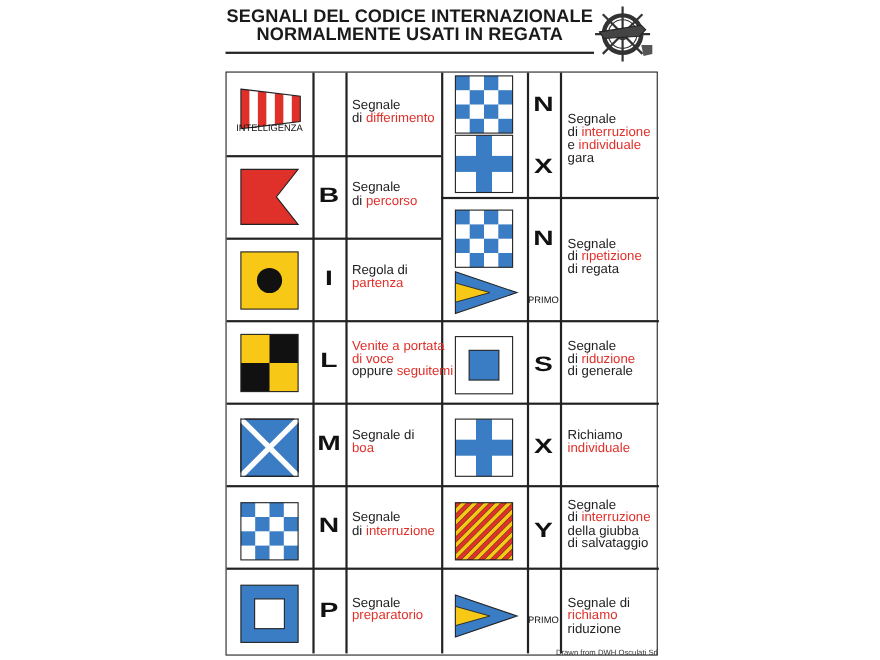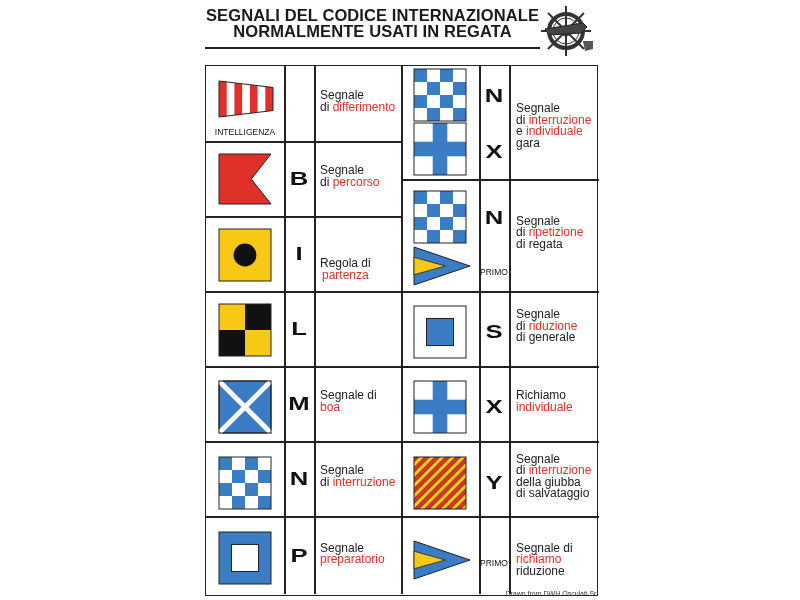--- a/index.html
+++ b/index.html
@@ -73,43 +73,44 @@
       </defs>
       <g clip-path="url(#cp1)">
         <rect width="54" height="36" fill="#fff"></rect>
         <rect x="0" y="0" width="7.714285714285714" height="36" fill="#e0302a"></rect>
         <rect x="15.428571428571429" y="0" width="7.714285714285714" height="36" fill="#e0302a"></rect>
         <rect x="30.857142857142858" y="0" width="7.714285714285714" height="36" fill="#e0302a"></rect>
         <rect x="46.285714285714285" y="0" width="7.714285714285714" height="36" fill="#e0302a"></rect>
       </g>
       <polygon points="0,0 54,6.4799999999999995 54,29.52 0,36" fill="none" stroke="#222" stroke-width="1"></polygon>
     </svg>
-    <div class="intel" style="left: 0px; top: 61px;">INTELLIGENZA</div>
+    <div class="intel" style="left: 0px; top: 45px;">INTELLIGENZA</div>
     <div class="desc" style="left: 114px; top: 24px;"><span>Segnale</span><br><span>di </span><span class="red">differimento</span></div>
     <div class="cell" style="left: 0px; top: 75px; width: 195px; height: 75px;"></div>
     <svg width="52" height="50" viewBox="0 0 52 50" style="position: absolute; left: 13px; top: 88px; overflow: visible;">
       <polygon points="0,0 52,0 32.24,25 52,50 0,50" fill="#e0302a" stroke="#222" stroke-width="1"></polygon>
     </svg>
     <div class="letter" style="left: 78px; top: 101.5px;">B</div>
     <div class="desc" style="left: 114px; top: 99px;"><span>Segnale</span><br><span>di </span><span class="red">percorso</span></div>
     <div class="cell" style="left: 0px; top: 150px; width: 195px; height: 75px;"></div>
     <svg width="52" height="52" viewBox="0 0 52 52" style="position: absolute; left: 13px; top: 163px; overflow: visible;">
       <rect width="52" height="52" fill="#f7c815" stroke="#222" stroke-width="1"></rect>
       <circle cx="26" cy="26" r="11.44" fill="#111"></circle>
     </svg>
     <div class="letter" style="left: 78px; top: 176.5px;">I</div>
-    <div class="desc" style="left: 114px; top: 192px; text-align: center;"><span>Regola di</span><br><span class="red">partenza</span></div>
+    <div class="desc" style="left: 114px; top: 174px;"><span>Regola di</span><br><span class="red">partenza</span></div>
     <div class="cell" style="left: 0px; top: 225px; width: 195px; height: 75px;"></div>
     <svg width="52" height="52" viewBox="0 0 52 52" style="position: absolute; left: 13px; top: 238px; overflow: visible;">
       <rect width="52" height="52" fill="#f7c815"></rect>
       <rect x="26" y="0" width="26" height="26" fill="#111"></rect>
       <rect x="0" y="26" width="26" height="26" fill="#111"></rect>
       <rect width="52" height="52" fill="none" stroke="#222" stroke-width="1"></rect>
     </svg>
     <div class="letter" style="left: 78px; top: 251.5px;">L</div>
+    <div class="desc" style="left: 114px; top: 243.25px;"><span class="red">Venite a portata</span><br><span class="red">di voce</span><br><span>oppure </span><span class="red">seguitemi</span></div>
     <div class="cell" style="left: 0px; top: 300px; width: 195px; height: 75px;"></div>
     <svg width="52" height="52" viewBox="0 0 52 52" style="position: absolute; left: 13px; top: 315px; overflow: visible;">
       <rect width="52" height="52" fill="#3a7dc4" stroke="#222" stroke-width="1"></rect>
       <line x1="0" y1="0" x2="52" y2="52" stroke="#fff" stroke-width="5"></line>
       <line x1="52" y1="0" x2="0" y2="52" stroke="#fff" stroke-width="5"></line>
       <line x1="0" y1="0" x2="52" y2="52" stroke="#3a7dc4" stroke-width="2"></line>
       <line x1="52" y1="0" x2="0" y2="52" stroke="#3a7dc4" stroke-width="2"></line>
       <line x1="0" y1="0" x2="52" y2="52" stroke="#fff" stroke-width="3"></line>
       <line x1="52" y1="0" x2="0" y2="52" stroke="#fff" stroke-width="3"></line>
       <rect width="52" height="52" fill="none" stroke="#222" stroke-width="1"></rect>

